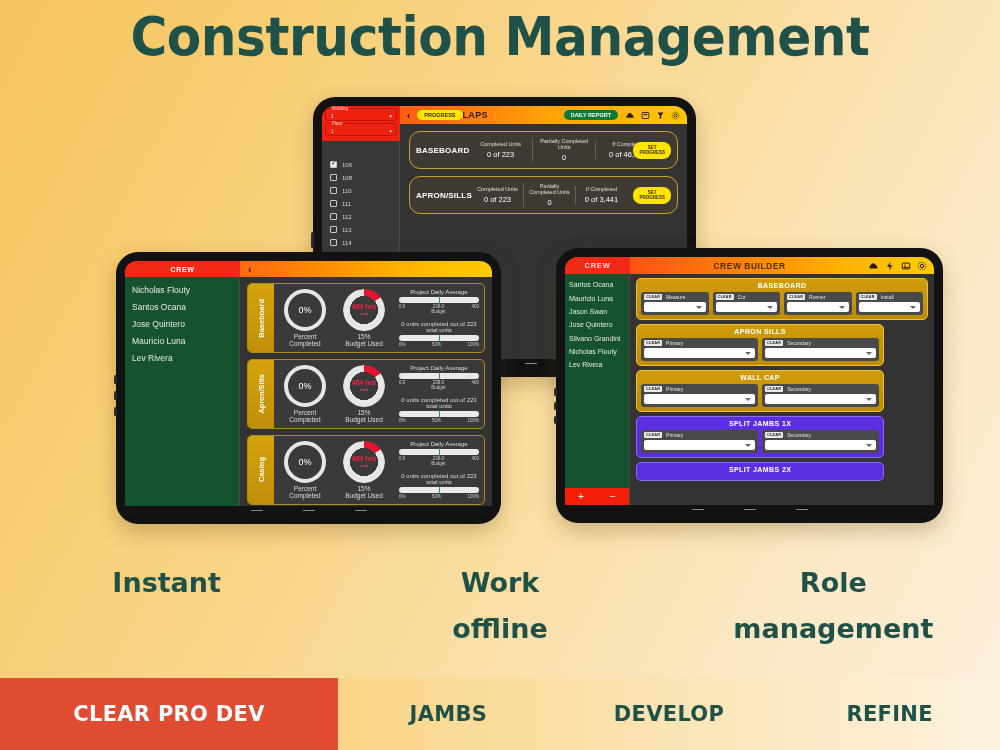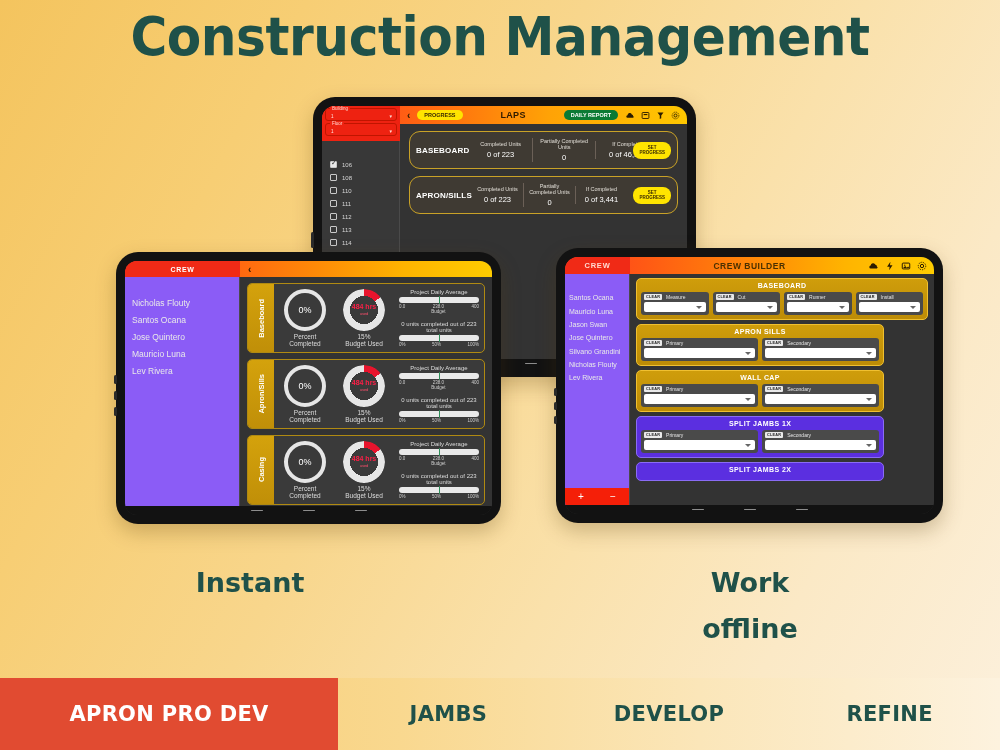--- a/index.html
+++ b/index.html
@@ -39,21 +39,21 @@
   .apphdr { display:flex; align-items:center; height:17px; flex:0 0 auto;
             background:linear-gradient(90deg,#ff3b20 0%,#ff5a14 22%,#ff8a07 52%,#ffb400 76%,#ffcc00 100%); }
   .apphdr .crewtab { background:#f02a16; color:#fff; font-weight:bold;
             display:flex; align-items:center; justify-content:center; height:100%; }
   .apphdr .ttl { flex:1; text-align:center; color:#3a2a00; font-weight:bold; }
   .hicons { display:flex; gap:6px; align-items:center; padding-right:7px; }
   .hicons svg { display:block; }
 
   
   .appbody { flex:1; display:flex; background:#333; min-height:0; }
-  .crewlist { background:#8b5cf6; border-right:1px solid #4a4a4a; padding-top:17px; }
+  .crewlist { background:#14532d; border-right:1px solid #4a4a4a; padding-top:4px; }
   .crewlist .c { color:#e9e9e9; padding:2px 6px; white-space:nowrap; }
   .content { flex:1; background:#333; overflow:hidden; position:relative; }
 
   
   #tabletA { left:116px; top:252px; width:385px; height:272px; }
   #tabletA .bezel-inner { border-radius:12px; }
   #tabletA .apphdr { height:16px; font-size:7px; }
   #tabletA .apphdr .crewtab { width:115px; font-size:7px; letter-spacing:.6px; }
   #tabletA .back { color:#2e1a00; font-size:10px; padding:0 8px; font-weight:bold; }
   #tabletA .crewlist { width:115px; font-size:8.5px; }
@@ -87,21 +87,21 @@
 
   
   #tabletB { left:313px; top:97px; width:383px; height:280px; }
   #tabletB .bezel-inner { background:#2e2e2e; }
   #tabletB .apphdr { height:18px; font-size:6px; }
   #tabletB .toprow { display:flex; align-items:center; height:18px;
         background:linear-gradient(90deg,#ff3b20 0%,#ff6a10 30%,#ffa206 62%,#ffc800 100%); }
   .pill { border-radius:9px; padding:2px 7px; font-size:5.5px; font-weight:bold; white-space:nowrap; }
   .pill.yel { background:#ffe400; color:#3a2a00; }
   .pill.grn { background:#0b7a34; color:#fff; }
-  #tabletB .laps { flex:1; text-align:center; color:#2e1a00; font-size:9px; font-weight:bold; letter-spacing:.3px; }
+  #tabletB .laps { flex:1; color:#2e1a00; font-size:9px; font-weight:bold; letter-spacing:.3px; }
   .selpanel { position:absolute; left:0; top:0; width:78px; background:#ee2211;
               padding:2px 3px 3px 3px; z-index:5; }
   .seldd { border:1px solid #c01500; border-radius:3px; height:13px; position:relative;
            margin-bottom:2px; }
   .seldd .lbl { position:absolute; left:4px; top:-3px; font-size:4.5px; color:#ffd9d2;
            background:#ee2211; padding:0 2px; }
   .seldd .val { position:absolute; left:5px; top:5px; font-size:4.5px; color:#ffe7e2; }
   .seldd .cv { position:absolute; right:4px; top:4px; font-size:5px; color:#ffd9d2; }
   .chklist { width:78px; background:#383838; padding-top:4px; flex:0 0 auto; overflow:hidden;
              border-right:1px solid #4a4a4a; }
@@ -649,20 +649,24 @@
 </div>
 
 <div class="feats">
   <div class="feat">
     <div>Instant</div>
   </div>
   <div class="feat">
     <div>Work</div>
     <div>offline</div>
   </div>
+  <div class="feat">
+    <div>Role</div>
+    <div>management</div>
+  </div>
 </div>
 
 <div class="footer">
-  <div class="foot-brand">APRON PRO DEV</div>
+  <div class="foot-brand">CLEAR PRO DEV</div>
   <div class="foot-item">JAMBS</div>
   <div class="foot-item">DEVELOP</div>
   <div class="foot-item">REFINE</div>
 </div>
 
 </body></html>

